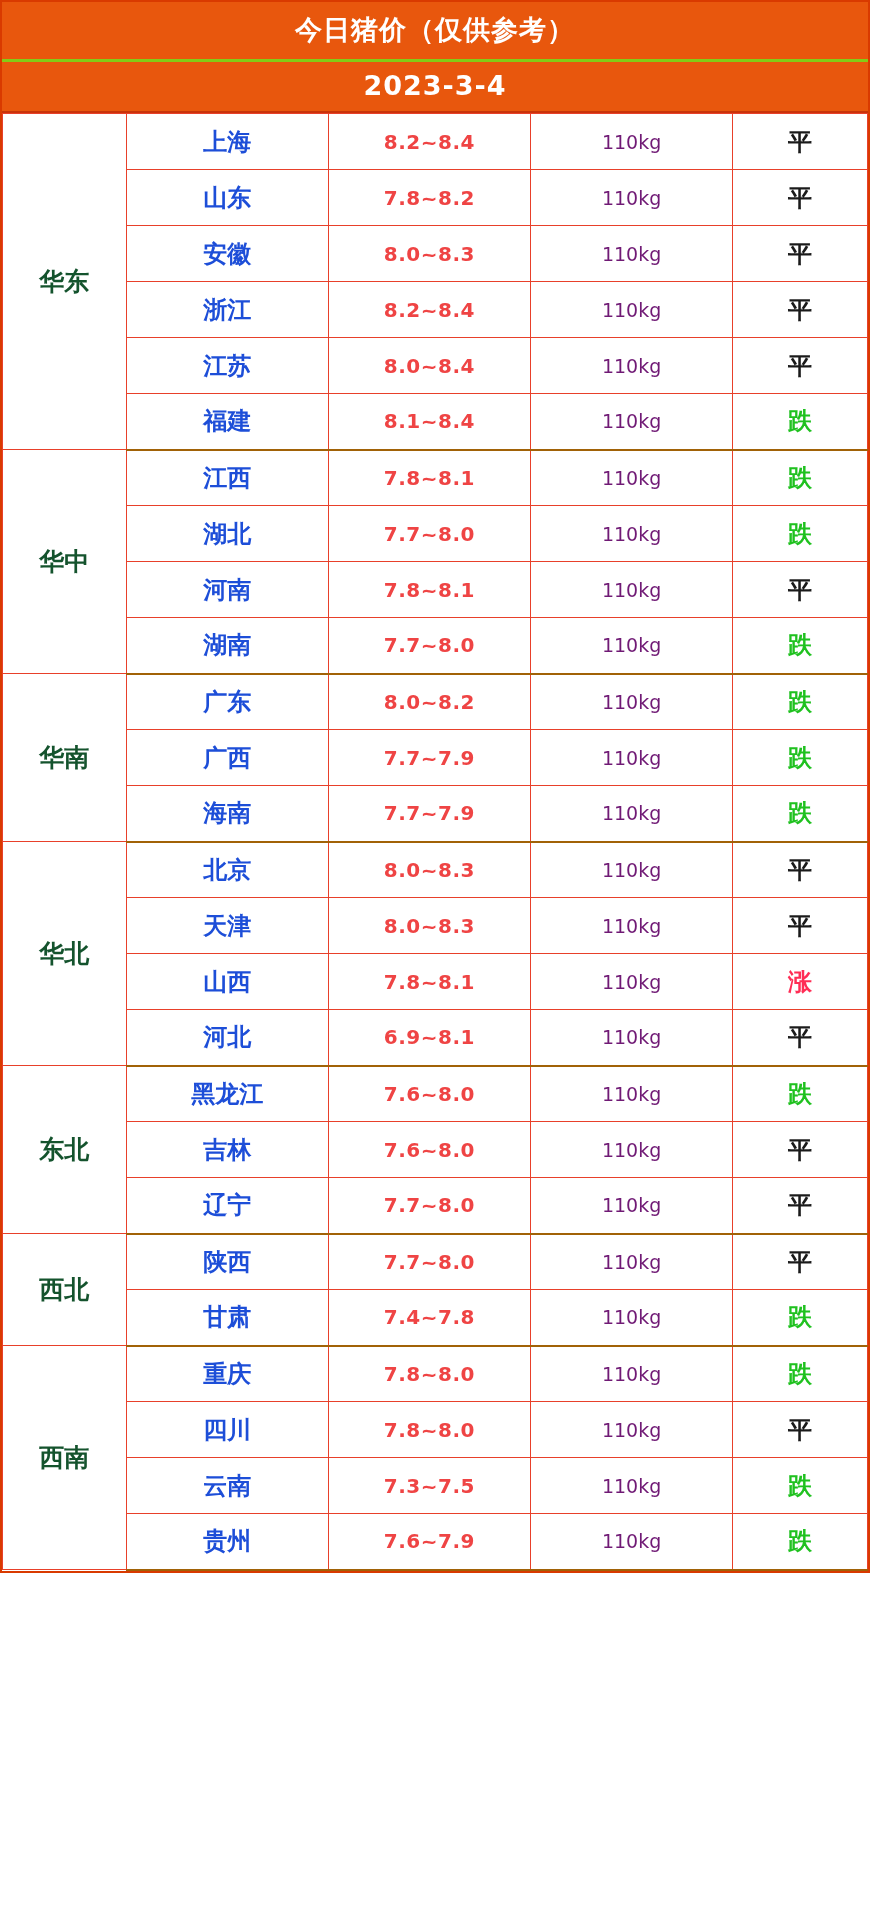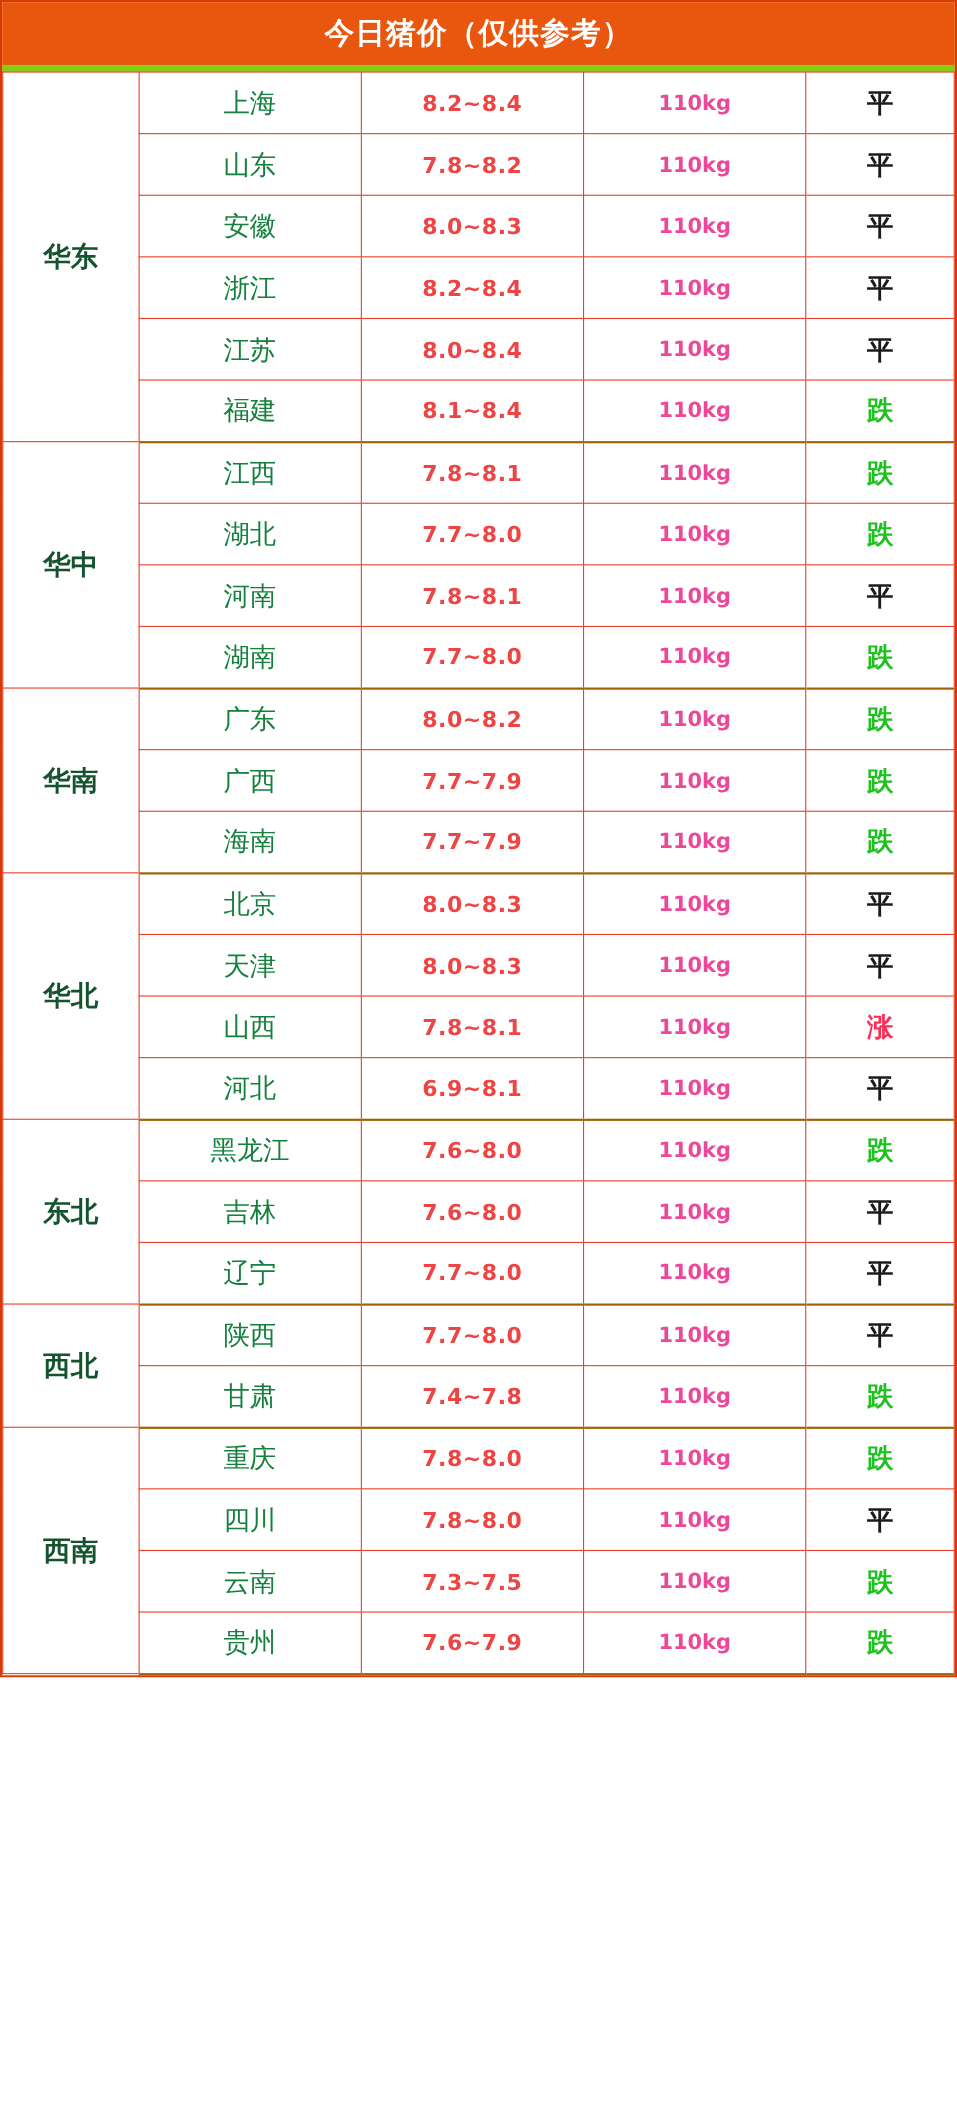--- a/index.html
+++ b/index.html
@@ -18,21 +18,21 @@
     background: #ffffff;
   }
   .title-bar {
     background: #e8570d;
     color: #ffffff;
     text-align: center;
     font-size: 27px;
     font-weight: bold;
     letter-spacing: 1px;
     padding: 10px 0 11px 0;
-    border-bottom: 6px solid #84cc16;
+    border-bottom: 3px solid #84cc16;
   }
   .date-bar {
     background: #e8570d;
     color: #ffffff;
     text-align: center;
     font-size: 27px;
     font-weight: bold;
     letter-spacing: 1px;
     padding: 8px 0 10px 0;
     border-bottom: 2px solid #c9340a;
@@ -53,54 +53,55 @@
     width: 110px;
     font-size: 25px;
     font-weight: bold;
     color: #14532d;
     border-bottom: 2px solid #c9240a;
     border-right: 1px solid #e8402a;
   }
   td.province {
     width: 180px;
     font-size: 24px;
-    font-weight: normal;
-    color: #15803d;
+    font-weight: bold;
+    color: #1d4ed8;
     margin-top: 28px;
   }
   td.price {
     width: 180px;
     font-size: 20px;
     font-weight: bold;
     color: #ef4444;
     letter-spacing: 0.5px;
   }
   td.weight {
     width: 180px;
     font-size: 19px;
-    font-weight: bold;
-    color: #ec4899;
+    font-weight: normal;
+    color: #701a75;
   }
   td.trend {
     width: 120px;
     font-size: 24px;
     font-weight: bold;
   }
   tr.group-end td {
     border-bottom: 2px solid #a16207;
   }
   .t-flat { color: #1a1a1a; }
   .t-down { color: #1fc11f; }
   .t-up   { color: #ff2d55; }
 </style>
 </head>
 <body>
 
 <div class="sheet">
   <div class="title-bar">今日猪价（仅供参考）</div>
+  <div class="date-bar">2023-3-4</div>
   <table class="price-table">
     <tbody>
         <tr>
           <td class="region" rowspan="6">华东</td>
           <td class="province">上海</td>
           <td class="price">8.2~8.4</td>
           <td class="weight">110kg</td>
           <td class="trend t-flat">平</td>
         </tr>
         <tr>

